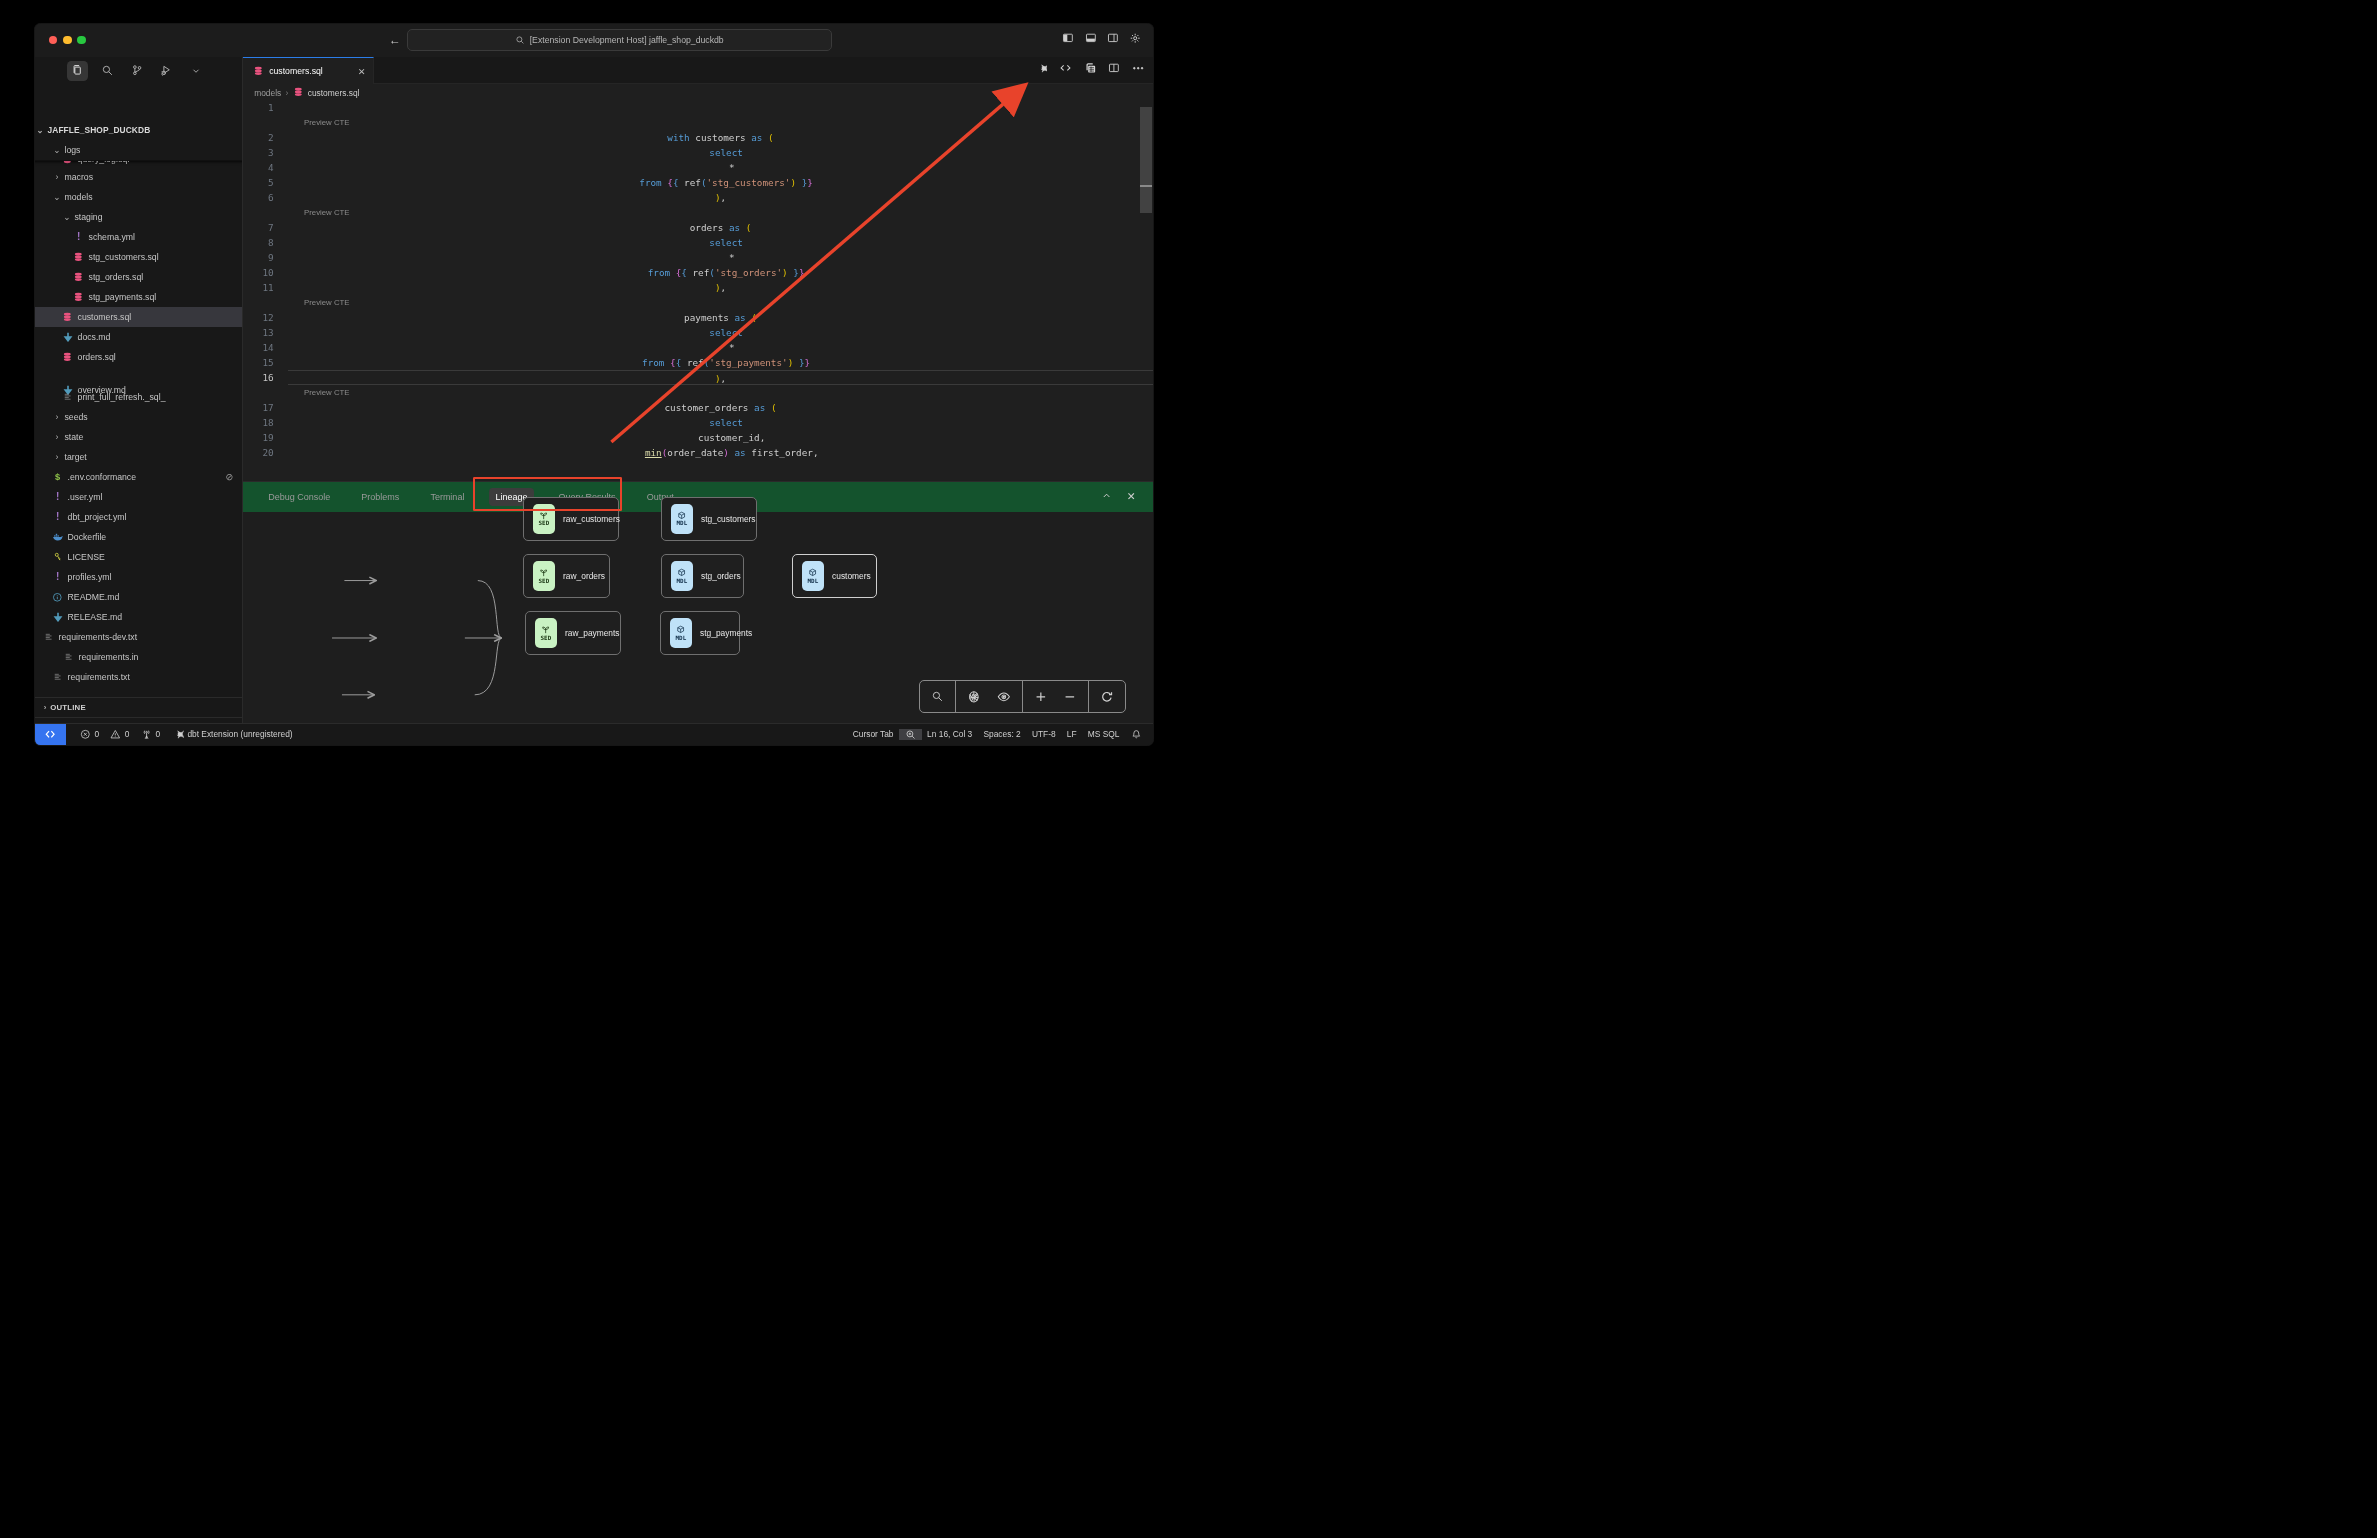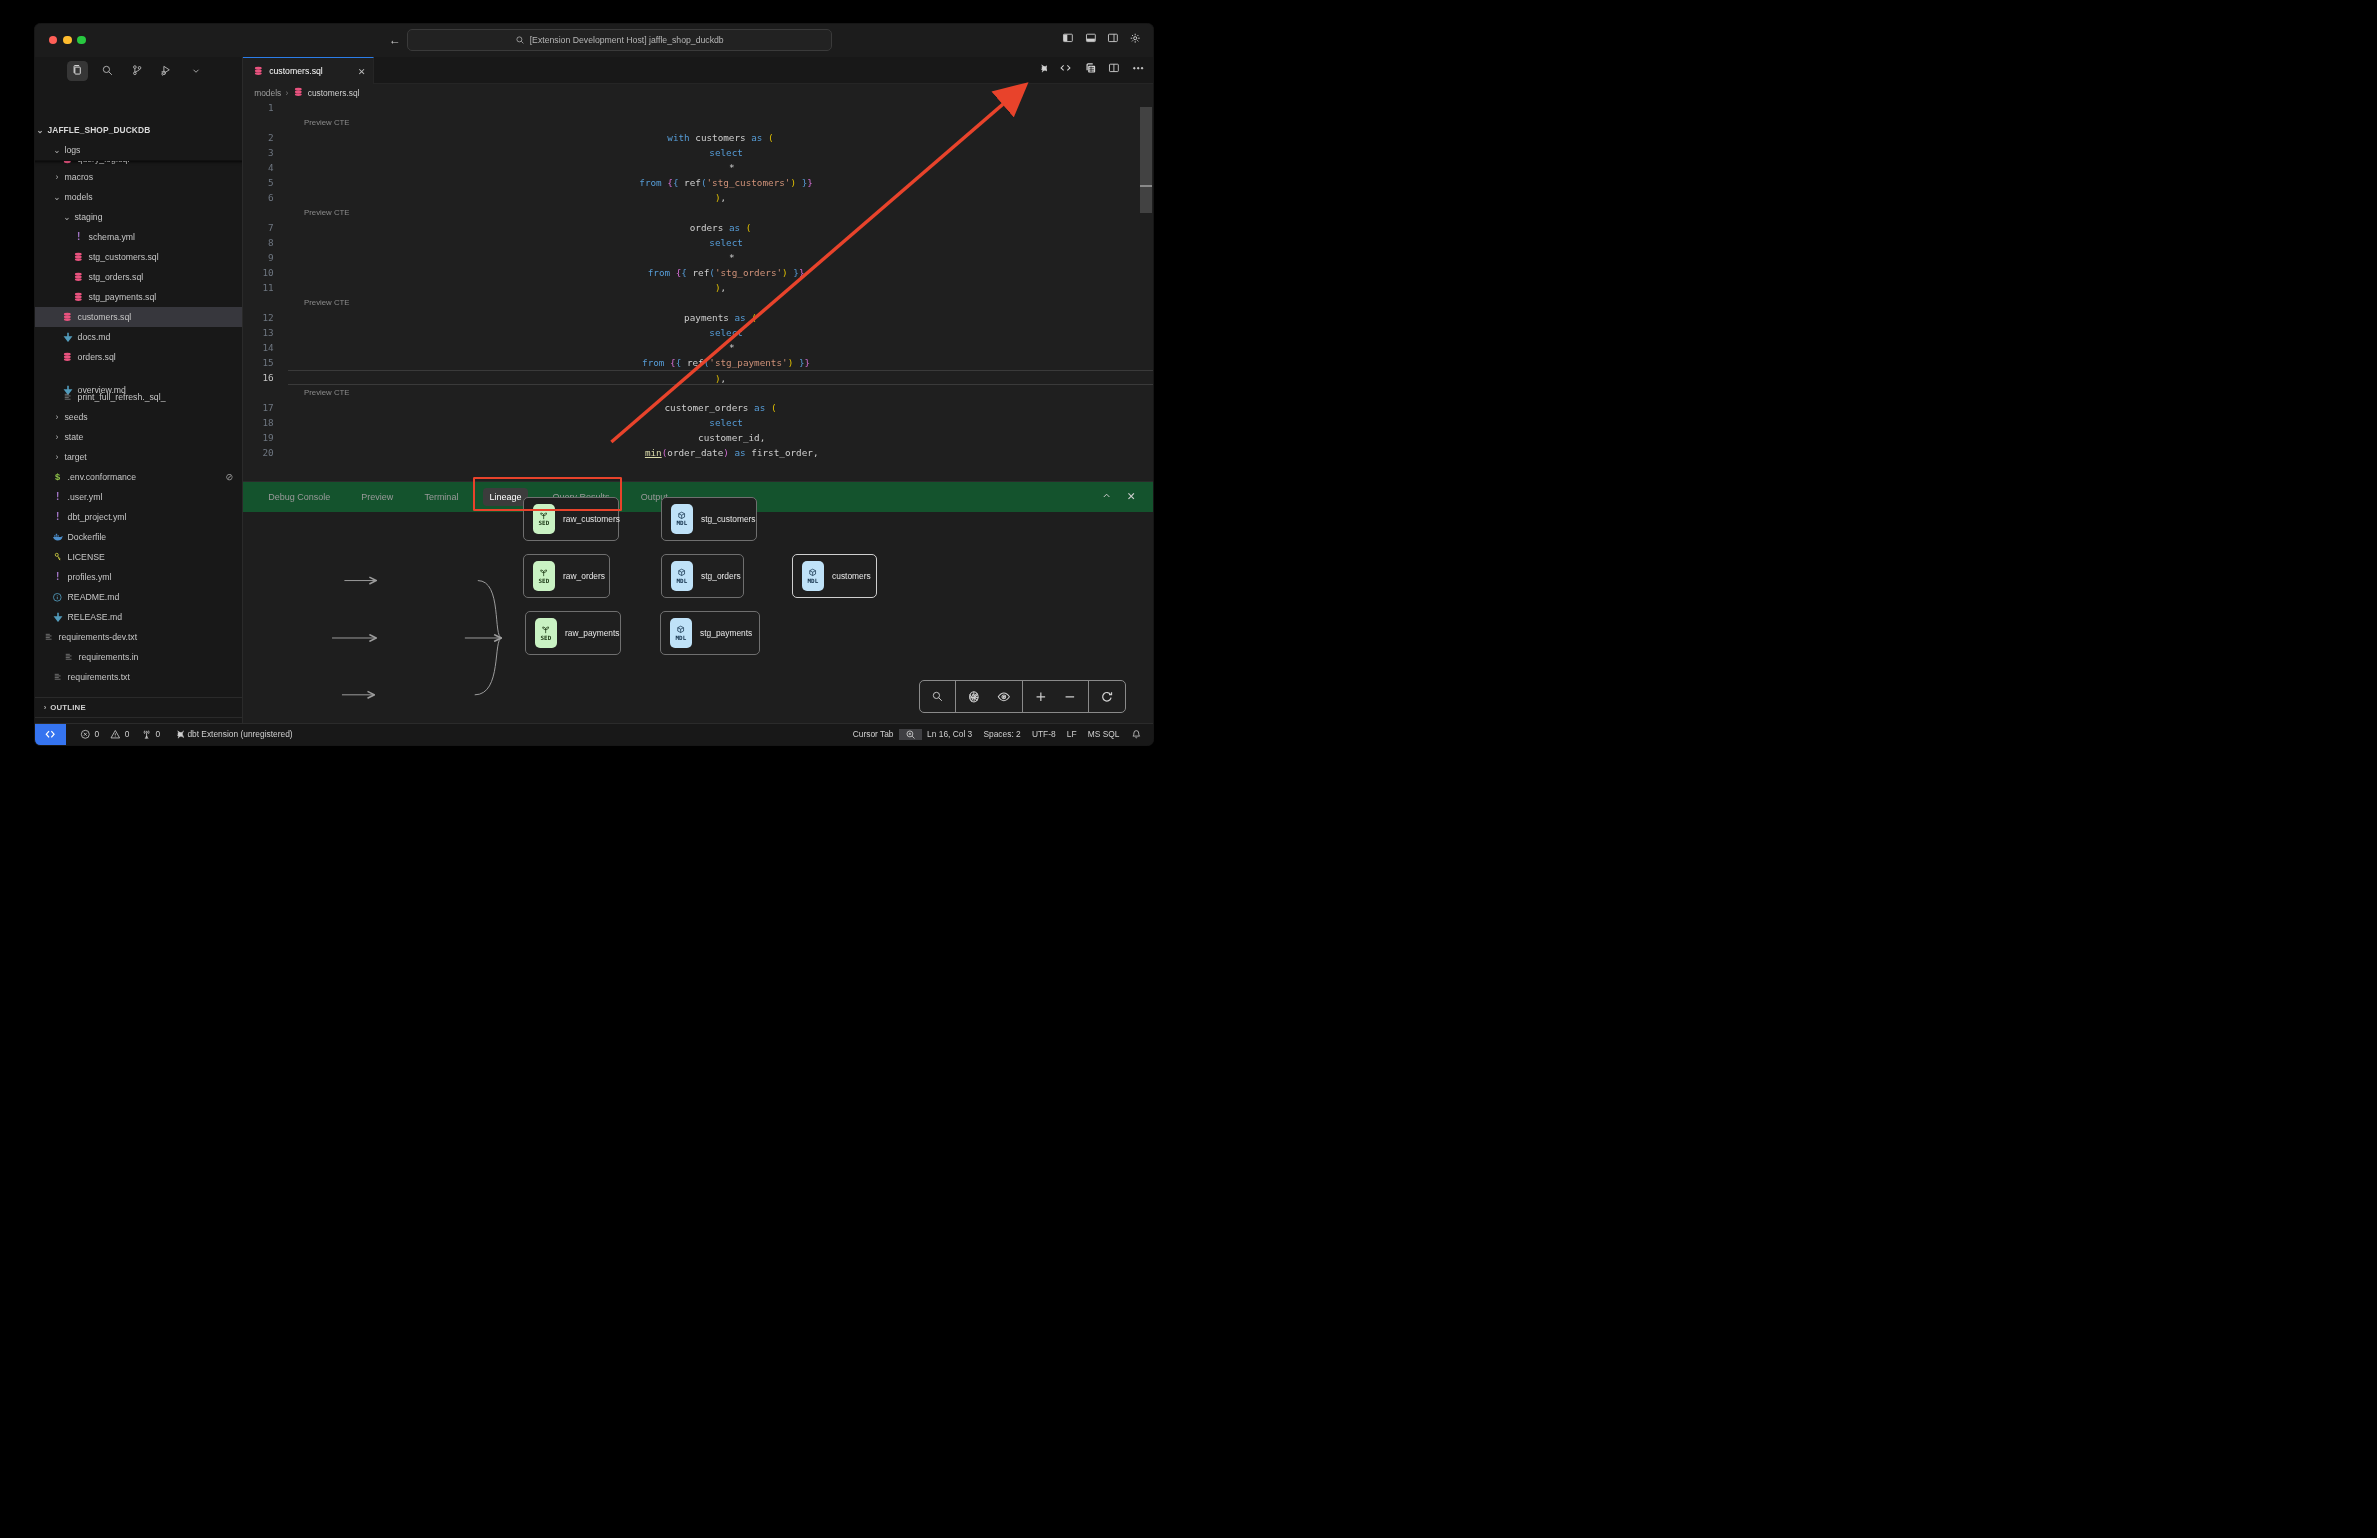--- a/index.html
+++ b/index.html
@@ -562,21 +562,21 @@
       <div class="cline"><div class="gut">19</div><div class="ctext"><span class="id">    customer_id,</span></div></div>
       <div class="cline"><div class="gut">20</div><div class="ctext"><span class="id">    </span><span class="fn">min</span><span class="pk">(</span><span class="id">order_date</span><span class="pk">)</span><span class="id"> </span><span class="kw">as</span><span class="id"> first_order,</span></div></div>
     </div>
   <div class="vscroll">
       <div class="cursormark"></div>
     </div>
 
   <div class="panel">
     <div class="paneltabs" id="panel-tabs">
         <span class="ptab">Debug Console</span>
-        <span class="ptab">Preview</span>
+        <span class="ptab">Problems</span>
         <span class="ptab">Terminal</span>
         <span class="ptab active">Lineage</span>
         <span class="ptab">Query Results</span>
         <span class="ptab">Output</span>
       </div>
     <div class="panelbtns">
       <span id="p-up">
           <svg class="ic" width="11.2" height="11.2" viewBox="0 0 16 16" fill="none" stroke="currentColor" stroke-width="1.2">
             <path d="M4 10l4-4 4 4" stroke-width="1.4"></path>
           </svg>
@@ -636,21 +636,21 @@
           </div>
           <div class="lnode" style="left: 418px; top: 42px; width: 83px;">
             <span class="badge MDL">
               <svg class="ic" width="9.3" height="9.3" viewBox="0 0 16 16" stroke="#0d2b45" fill="none" stroke-width="1.2">
                 <path d="M8 2l5 2.6v5.8L8 13 3 10.4V4.6Z M3 4.6L8 7.2l5-2.6M8 7.2V13"></path>
               </svg>
               <span>MDL</span>
             </span>
             <span>stg_orders</span>
           </div>
-          <div class="lnode" style="left: 417px; top: 99px; width: 100px;">
+          <div class="lnode" style="left: 417px; top: 99px; width: 80px;">
             <span class="badge MDL">
               <svg class="ic" width="9.3" height="9.3" viewBox="0 0 16 16" stroke="#0d2b45" fill="none" stroke-width="1.2">
                 <path d="M8 2l5 2.6v5.8L8 13 3 10.4V4.6Z M3 4.6L8 7.2l5-2.6M8 7.2V13"></path>
               </svg>
               <span>MDL</span>
             </span>
             <span>stg_payments</span>
           </div>
           <div class="lnode sel" style="left: 549px; top: 42px; width: 85px;">
             <span class="badge MDL">

